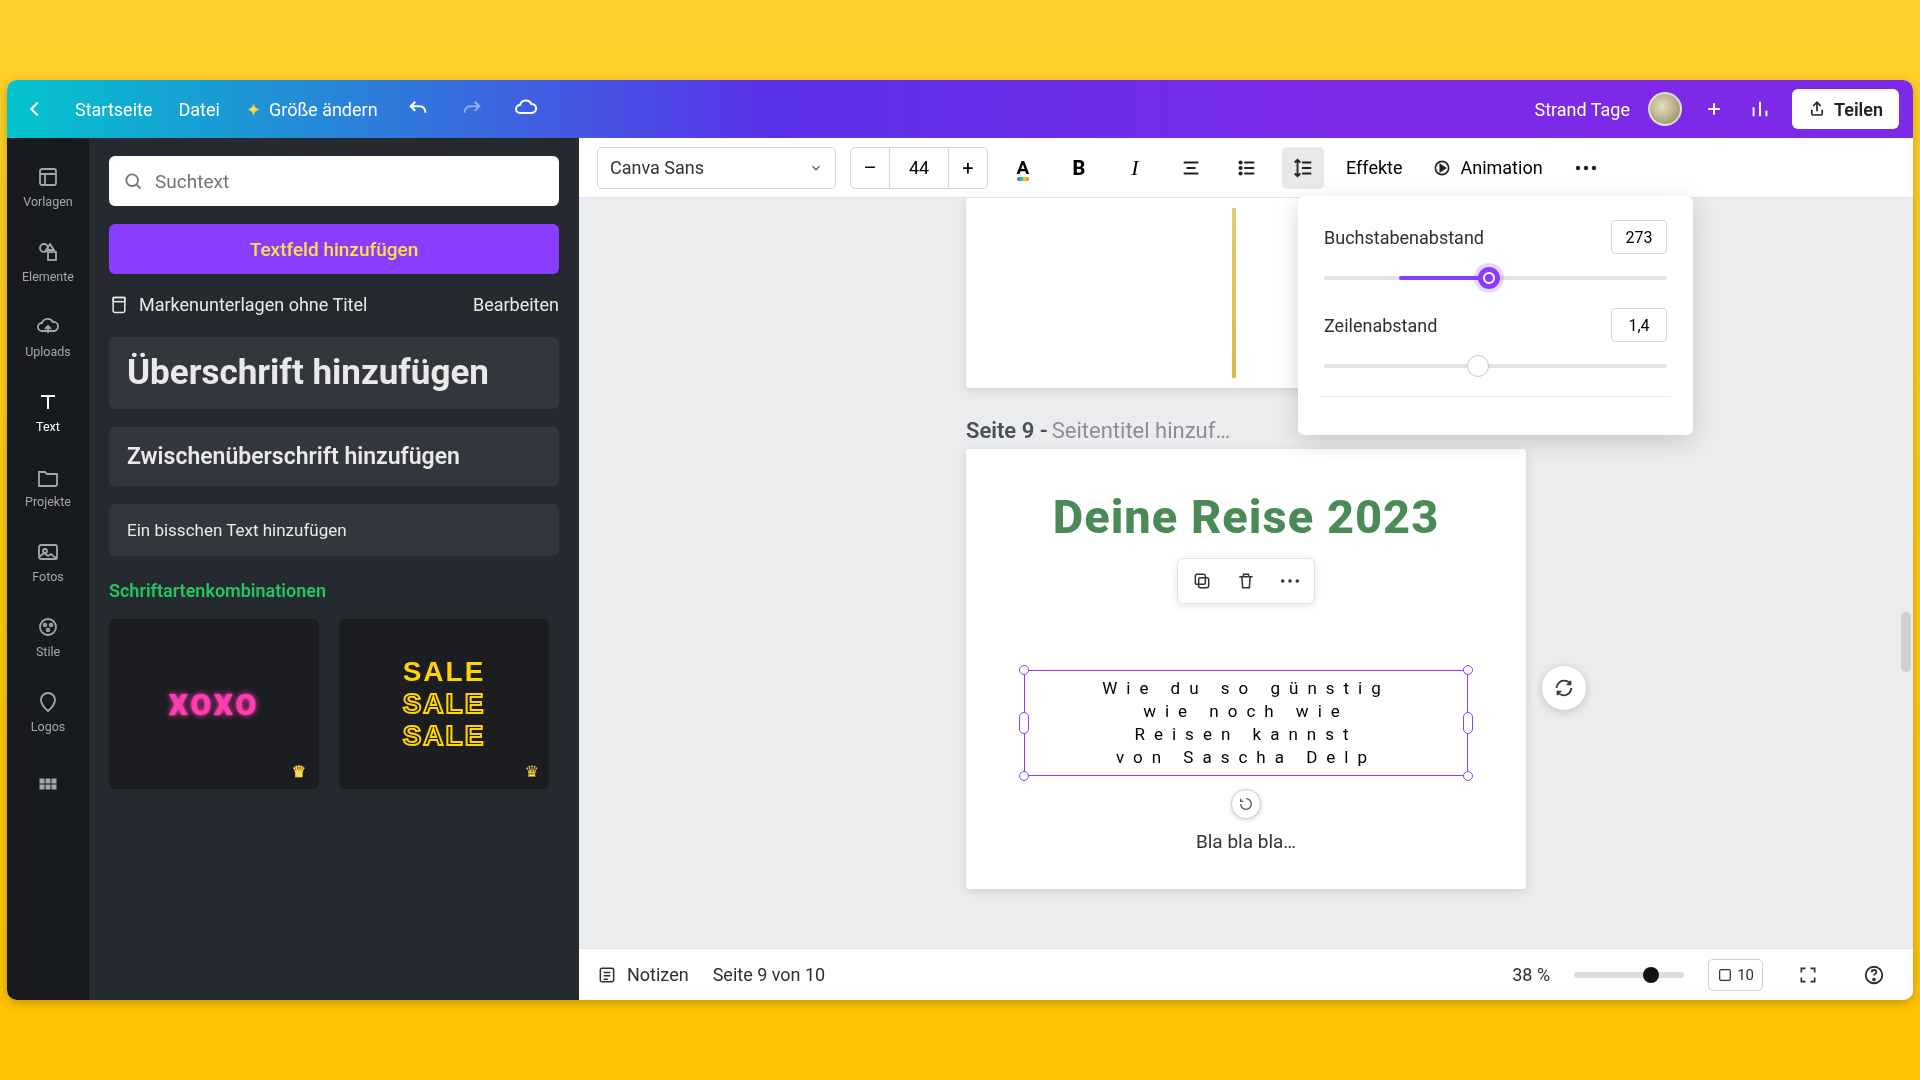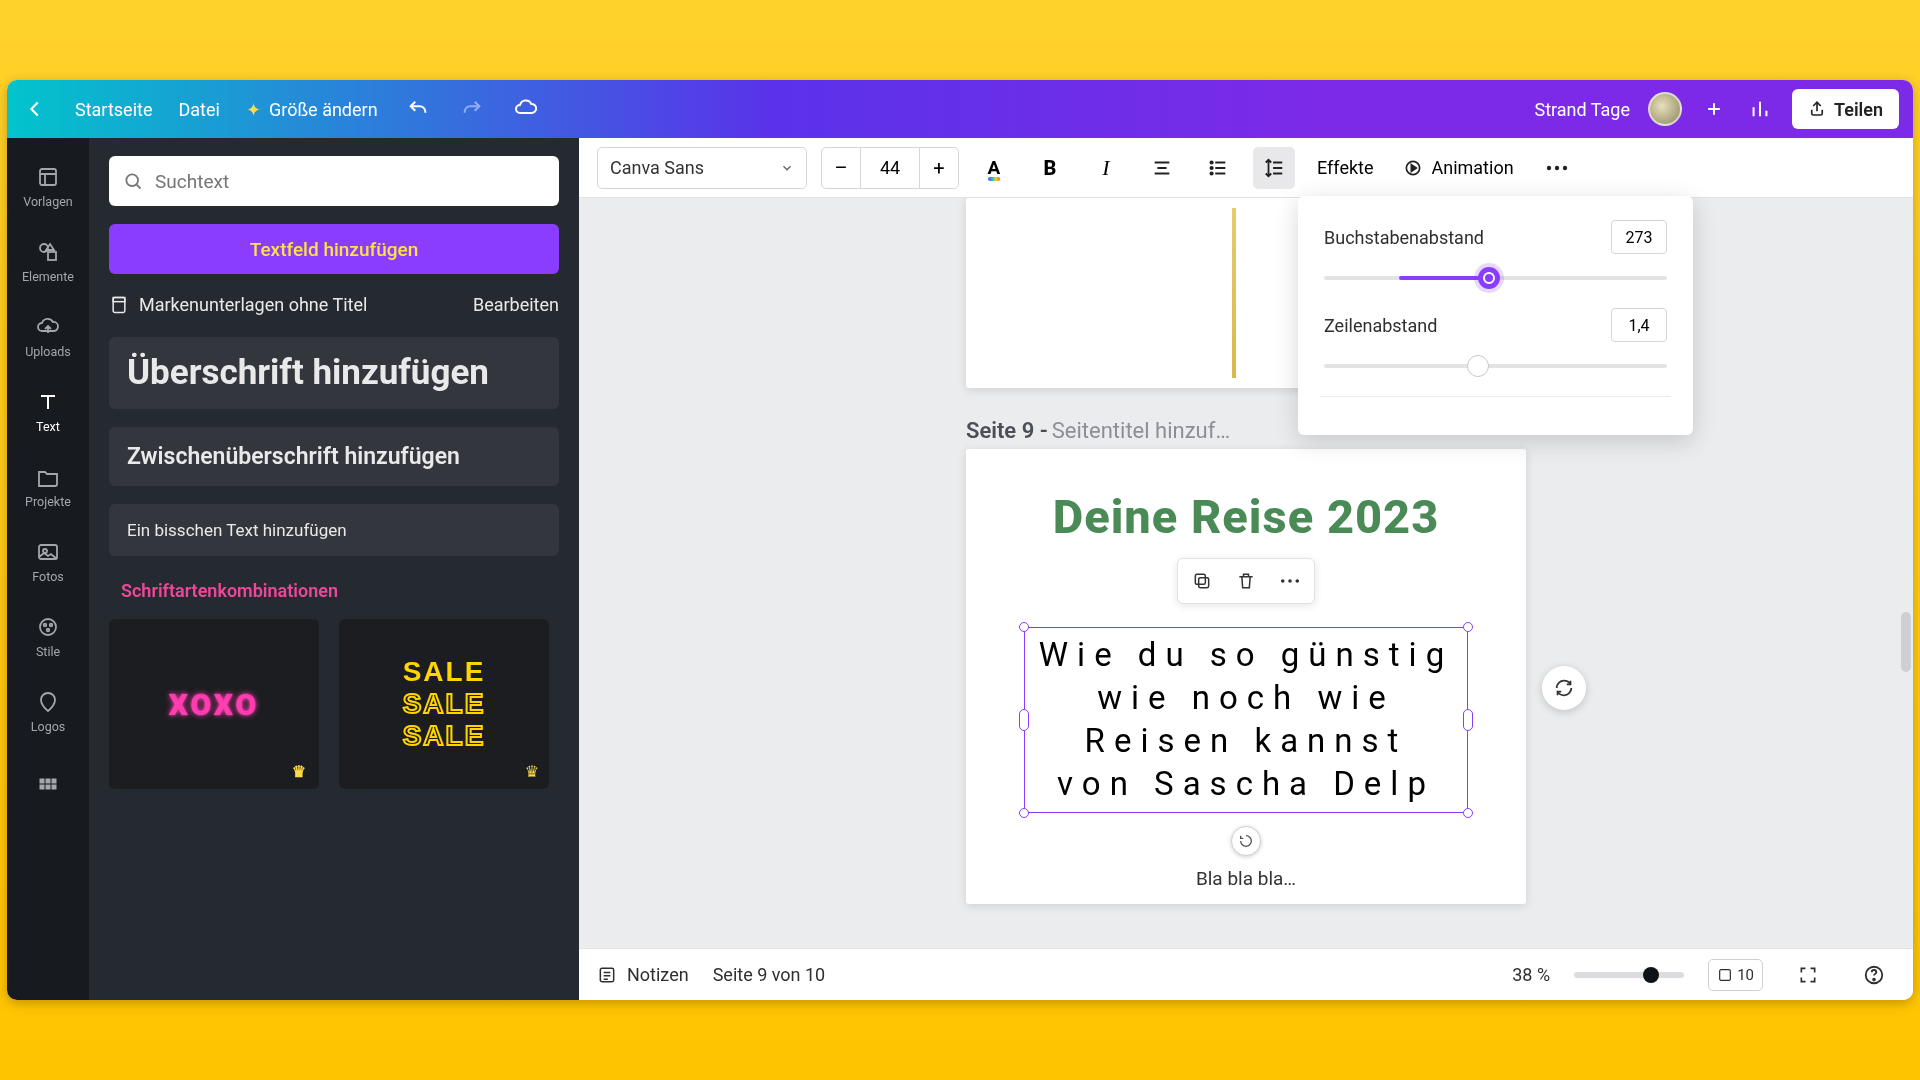--- a/index.html
+++ b/index.html
@@ -70,41 +70,41 @@
 .add-text-btn {
   height:50px; background:#8b3dff; color:#fde047; border-radius:6px;
   display:flex; align-items:center; justify-content:center; font-size:19px; font-weight:500; cursor:pointer;
 }
 .brand-row { display:flex; align-items:center; justify-content:space-between; font-size:18px; color:#e9e9e9; padding:2px 0 4px; }
 .brand-row .left { display:flex; align-items:center; gap:10px; }
 .text-block { background:#33373d; border-radius:6px; padding:16px 18px; cursor:pointer; }
 .h1-block { font-size:35px; font-weight:700; line-height:1.15; }
 .h2-block { font-size:23px; font-weight:600; }
 .p-block { font-size:17px; }
-.section-title { font-size:18px; font-weight:600; color:#ec4899; margin-top:6px;margin-left:12px; }
+.section-title { font-size:18px; font-weight:600; color:#22c55e; margin-top:6px; }
 .font-combos { display:flex; gap:20px; }
 .combo { width:210px; height:170px; background:#1b1d20; border-radius:6px; display:flex; align-items:center; justify-content:center; position:relative; cursor:pointer; }
 .combo:first-child { color:#ff3db0; font-family: 'Arial Black',sans-serif; font-size:30px; letter-spacing:3px; font-weight:900; }
 .combo:nth-child(2) .sale-stack { display:flex; flex-direction:column; align-items:center; gap:-2px; }
 .sale-line { font-family:'Arial Black',sans-serif; font-weight:900; font-size:28px; letter-spacing:2px; -webkit-text-stroke:2px #ffd400; }
 .sale-line.outline { color:transparent; }
 .sale-line.fill { color:#ffd400; -webkit-text-stroke:0; }
 .crown { position:absolute; bottom:8px; right:10px; color:#ffd94a; font-size:16px; }
 .panel-collapse-tab {
   position:absolute; right:-18px; top:398px; width:18px; height:80px;
   background:#252a30; border-radius:0 10px 10px 0; display:flex; align-items:center; justify-content:center; cursor:pointer;
 }
 
 
 .editor { flex:1; display:flex; flex-direction:column; background:#ebecee; min-width:0; position:relative; }
 .toolbar {
   height:60px; background:#fff; border-bottom:1px solid #e2e2e2;
   display:flex; align-items:center; padding:0 18px; gap:14px;
 }
-.font-select { width:210px; height:42px; border:1px solid #d6d6d6; border-radius:5px; display:flex; align-items:center; justify-content:space-between; padding:0 12px; font-size:18px; color:#333; cursor:pointer; }
+.font-select { width:239px; height:42px; border:1px solid #d6d6d6; border-radius:5px; display:flex; align-items:center; justify-content:space-between; padding:0 12px; font-size:18px; color:#333; cursor:pointer; }
 .size-ctrl { display:flex; align-items:center; }
 .size-ctrl button, .size-ctrl .val {
   height:42px; border:1px solid #d6d6d6; display:flex; align-items:center; justify-content:center; font-size:20px; background:#fff; cursor:pointer;
 }
 .size-ctrl button { width:40px; }
 .size-ctrl .val { width:58px; font-size:18px; border-left:none; border-right:none; }
 .size-ctrl button:first-child { border-radius:5px 0 0 5px; }
 .size-ctrl button:last-child { border-radius:0 5px 5px 0; }
 .tool-icon { width:42px; height:42px; display:flex; align-items:center; justify-content:center; border-radius:5px; cursor:pointer; font-size:20px; }
 .tool-icon.active { background:#e8e8ea; }
@@ -121,23 +121,23 @@
 .page-stub { height:190px; margin-top:0; position:relative; }
 .page-stub::after { content:""; position:absolute; right:290px; top:10px; bottom:10px; width:4px; background:linear-gradient(#e7cc6d,#d9b84d); }
 .page-header-row { width:560px; display:flex; align-items:center; justify-content:space-between; margin:30px 0 6px; color:#4a4e55; font-size:22px; padding-right:6px;}
 .page-header-row .left { display:flex; align-items:center; gap:4px; }
 .page-header-row .right-tools { display:flex; align-items:center; gap:18px; }
 .page-main { min-height:440px; padding:40px 22px 14px; display:flex; flex-direction:column; align-items:center; }
 .doc-title { color:#4a8a57; font-size:47px; font-weight:800; letter-spacing:1px; }
 .float-toolbar { margin-top:14px; background:#fff; border:1px solid #e2e2e2; border-radius:6px; box-shadow:0 2px 8px rgba(0,0,0,.1); display:flex; align-items:center; padding:4px; gap:4px; }
 .float-toolbar .fbtn { width:40px; height:36px; display:flex; align-items:center; justify-content:center; cursor:pointer; border-radius:4px; }
 .text-box {
-  margin-top:23px; border:1.5px solid #8b3dff; border-radius:2px; padding:6px 10px;
+  margin-top:66px; border:1.5px solid #8b3dff; border-radius:2px; padding:6px 10px;
   width:444px; text-align:center; font-family: Georgia, 'Times New Roman', serif;
-  font-size:33px; letter-spacing:9px; line-height:1.3; position:relative;
+  font-size:17px; letter-spacing:9px; line-height:1.3; position:relative;
 }
 .sel-handle { position:absolute; width:10px; height:10px; background:#fff; border:1.5px solid #8b3dff; border-radius:50%; }
 .sel-handle.tl { top:-6px; left:-6px; } .sel-handle.tr { top:-6px; right:-6px; }
 .sel-handle.bl { bottom:-6px; left:-6px; } .sel-handle.br { bottom:-6px; right:-6px; }
 .sel-handle.ml { top:50%; left:-6px; transform:translateY(-50%); height:22px; border-radius:5px; }
 .sel-handle.mr { top:50%; right:-6px; transform:translateY(-50%); height:22px; border-radius:5px; }
 .rotate-handle { position:absolute; left:50%; bottom:-44px; transform:translateX(-50%); width:30px; height:30px; border-radius:50%; background:#fff; border:1px solid #d0d0d0; box-shadow:0 1px 4px rgba(0,0,0,.2); display:flex; align-items:center; justify-content:center; }
 .below-text { margin-top:54px; font-size:19px; color:#333; }
 .refresh-fab { position:absolute; right:-60px; top:468px; width:44px; height:44px; border-radius:50%; background:#fff; box-shadow:0 2px 8px rgba(0,0,0,.18); display:flex; align-items:center; justify-content:center; cursor:pointer;}
 .canvas-wrap { position:relative; }

